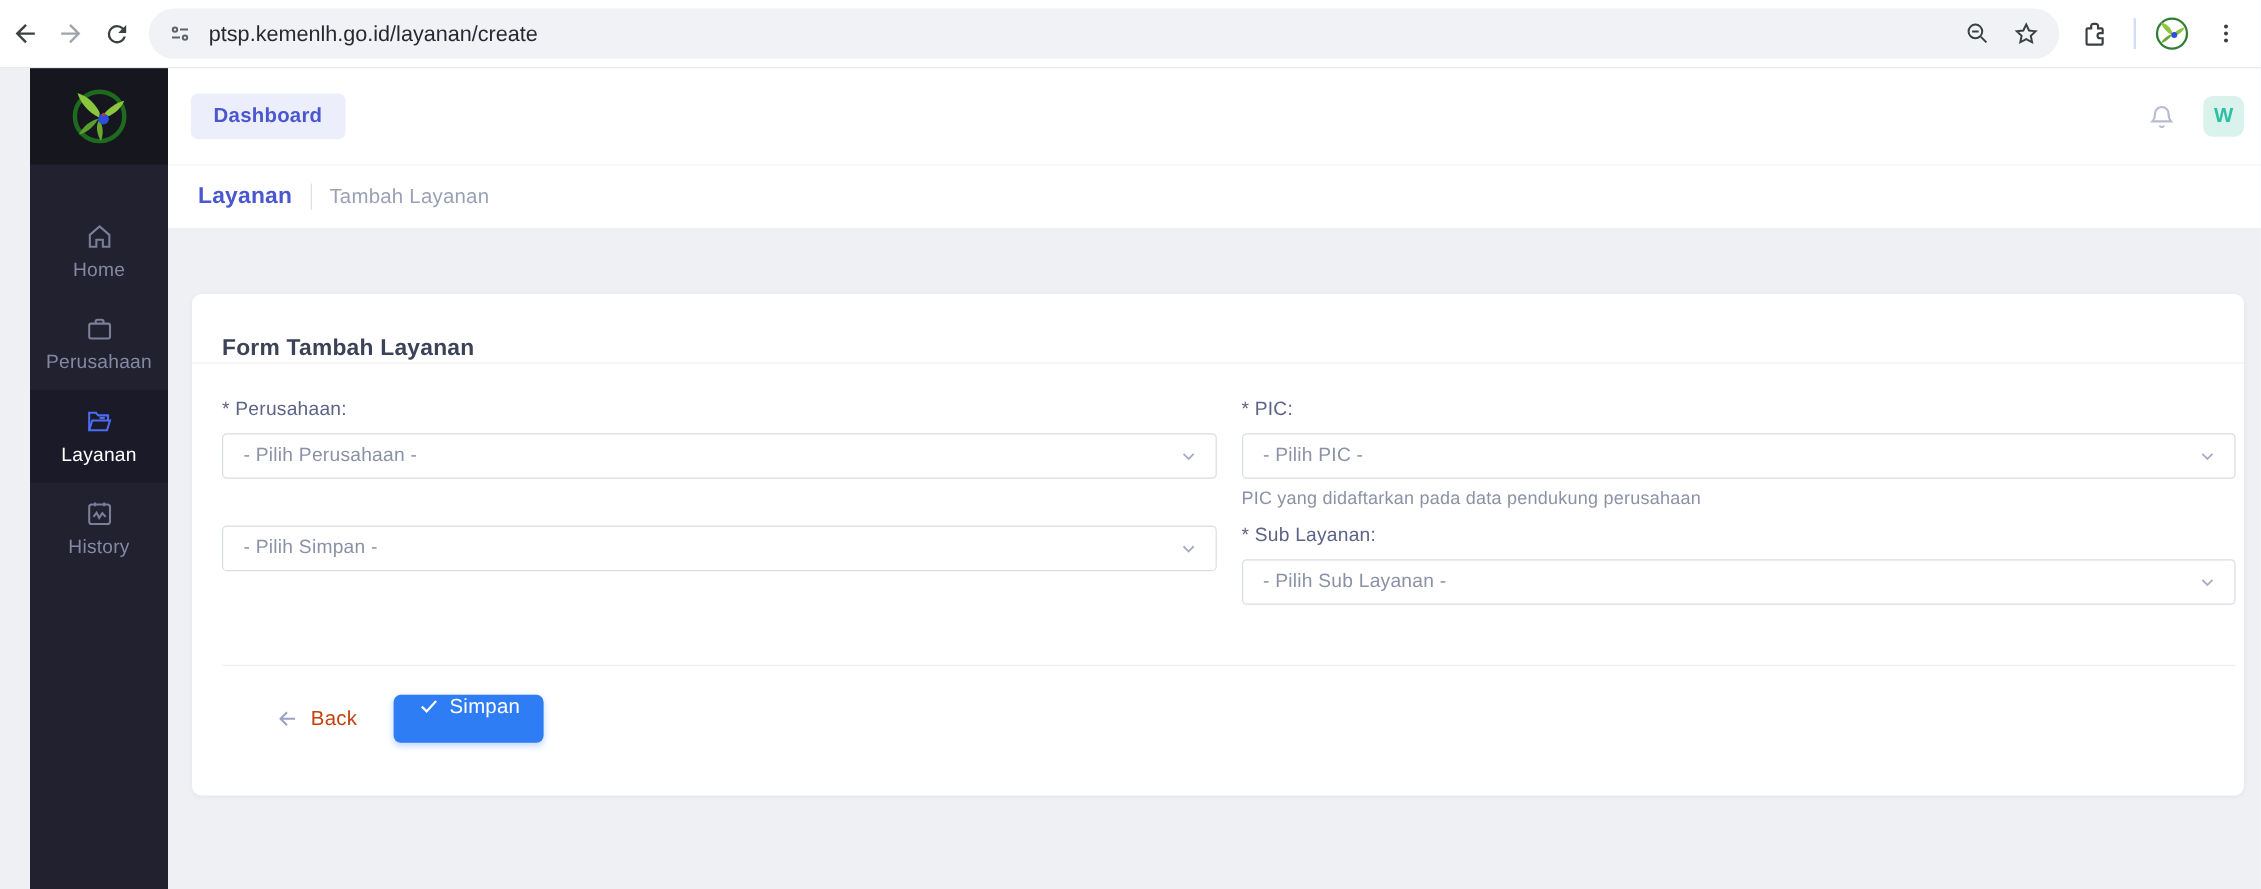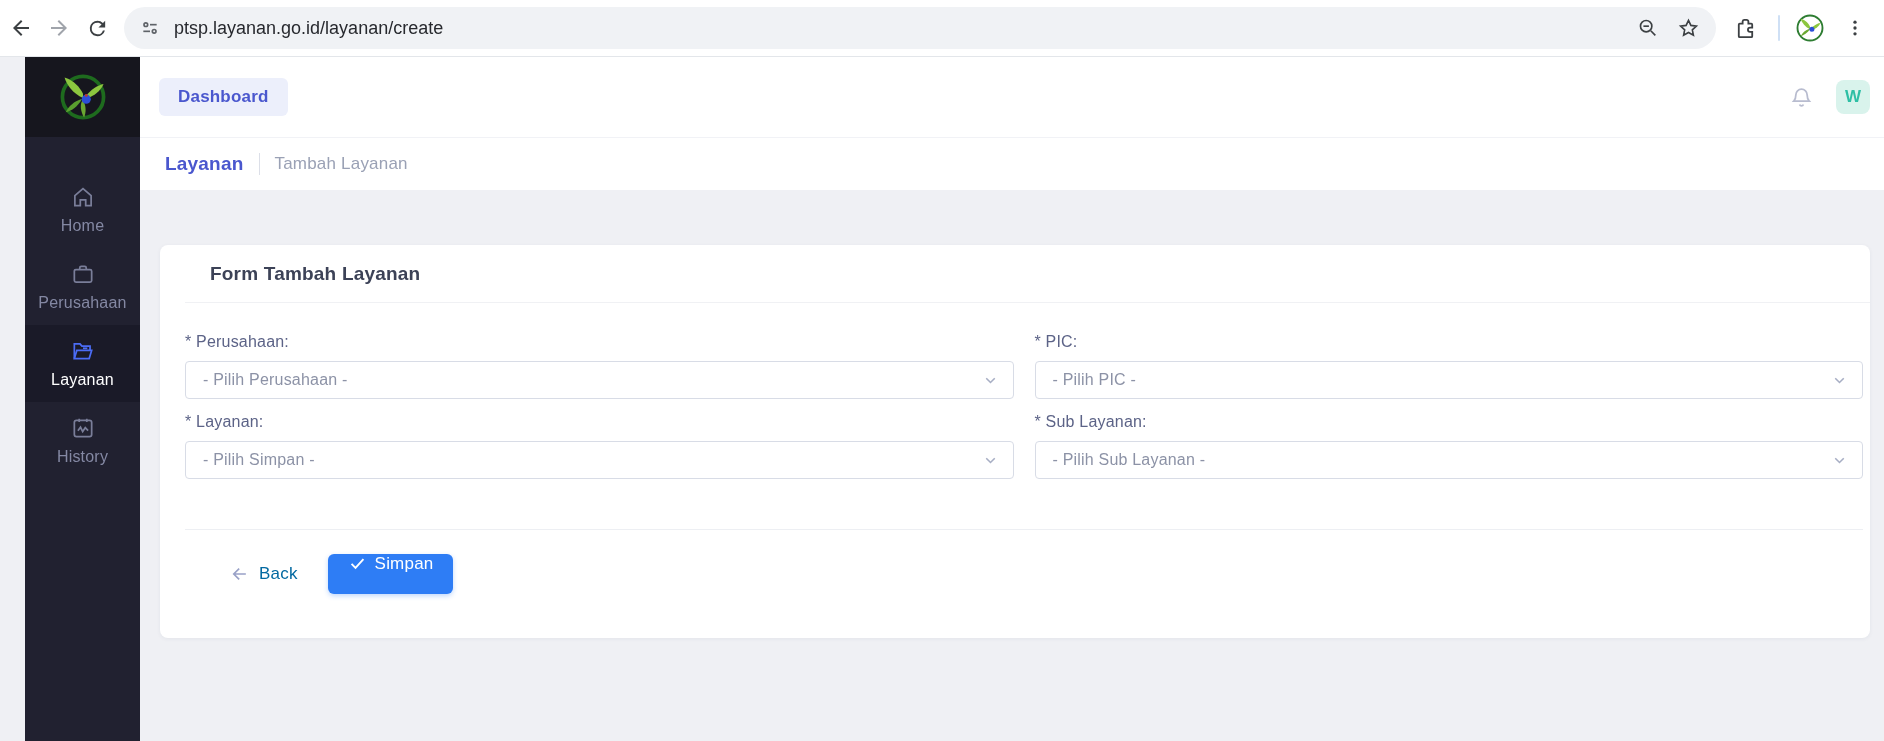--- a/index.html
+++ b/index.html
@@ -46,38 +46,38 @@
                  font-weight:bold; font-size:17px; display:flex; align-items:center;
                  justify-content:center; cursor:pointer; }
 
   .crumbbar { height:52px; background:#ffffff; display:flex; align-items:center; padding:0 25px; }
   .crumb-section { color:#4a57ce; font-size:19px; font-weight:bold; letter-spacing:.2px; cursor:pointer; }
   .crumb-sep { width:1px; height:22px; background:#dcdfe8; margin:0 15px; }
   .crumb-current { color:#9aa1b5; font-size:17px; letter-spacing:.2px; }
 
   .page { flex:1; background:#eff0f4; padding:55px 14px 0 20px; }
   .card { background:#ffffff; border-radius:8px; box-shadow:0 1px 4px rgba(40,50,80,.06); }
-  .card-header { height:58px; display:flex; align-items:center; padding:0 25px;
-                 border-bottom:1px solid #f0f1f4;margin-left:25px; }
+  .card-header { height:58px; display:flex; align-items:flex-end; padding:0 25px;
+                 border-bottom:1px solid #f0f1f4; }
   .card-title { font-size:19px; font-weight:bold; color:#3c4257; letter-spacing:.2px; }
   .card-body { padding:30px 7px 44px 25px; }
 
   .grid { display:grid; grid-template-columns:1fr 1fr; column-gap:21px; row-gap:14px; }
   .field .flabel { display:block; font-size:16px; color:#5c6387; letter-spacing:.2px;
                    margin-bottom:10px; }
   .select { position:relative; height:38px; border:1px solid #d8dce6; border-radius:4px;
             background:#fff; display:flex; align-items:center; padding:0 40px 0 17px;
             cursor:pointer; }
   .select .ph { font-size:16px; color:#8c92a6; letter-spacing:.2px; white-space:nowrap; }
   .select .chev { position:absolute; right:14px; top:50%; transform:translateY(-50%); }
   .helper { margin-top:8px; font-size:15px; color:#8c92a6; letter-spacing:.2px; }
 
   .hdivider { border:none; border-top:1px solid #edeff3; margin-top:50px; }
   .actions { display:flex; align-items:center; margin-top:24px; }
-  .back-link { display:flex; align-items:flex-end; gap:9px; color:#0369a1; font-size:17px;
+  .back-link { display:flex; align-items:flex-end; gap:9px; color:#c2410c; font-size:17px;
                letter-spacing:.2px; cursor:pointer; margin-left:45px; text-decoration:none; }
   .btn-simpan { display:flex; align-items:flex-start; gap:8px; background:#2e7df5; color:#ffffff;
                 border:none; border-radius:6px; height:40px; padding:0 20px; font-size:17px;
                 font-family:Liberation Sans, sans-serif; letter-spacing:.2px; cursor:pointer; margin-left:30px;
                 box-shadow:0 2px 5px rgba(46,125,245,.3); }
 </style>
 </head>
 <body>
 
 <div class="chrome">
@@ -97,21 +97,21 @@
       </svg>
   </div>
 
   <div class="omnibox">
     <svg width="20" height="20" viewBox="0 0 24 24" fill="none" stroke="#5f6368" stroke-width="2">
       <circle cx="7" cy="8" r="2.2"></circle>
         <line x1="12" y1="8" x2="20" y2="8"></line>
       <line x1="4" y1="16" x2="12" y2="16"></line>
         <circle cx="17" cy="16" r="2.2"></circle>
     </svg>
-    <span class="url">ptsp.layanan.go.id/layanan/create</span>
+    <span class="url">ptsp.kemenlh.go.id/layanan/create</span>
     <div class="omni-right">
       <svg width="22" height="22" viewBox="0 0 24 24" fill="none" stroke="#3c4043" stroke-width="1.8">
         <circle cx="10" cy="10" r="6.2"></circle>
           <line x1="7" y1="10" x2="13" y2="10"></line>
           <line x1="15" y1="15" x2="20" y2="20"></line>
       </svg>
       <svg width="23" height="23" viewBox="0 0 24 24" fill="none" stroke="#3c4043" stroke-width="1.7">
         <path d="M12 3.6l2.5 5.2 5.7.7-4.2 3.9 1.1 5.6L12 16.2 6.9 19l1.1-5.6-4.2-3.9 5.7-.7z"></path>
       </svg>
     </div>
@@ -224,23 +224,23 @@
               </div>
             </div>
             <div class="field">
               <span class="flabel">* PIC:</span>
               <div class="select" role="combobox">
                 <span class="ph">- Pilih PIC -</span>
                 <svg class="chev" width="17" height="17" viewBox="0 0 24 24" fill="none" stroke="#a7aec4" stroke-width="2.2">
                     <path d="M6 9.5l6 6 6-6"></path>
                   </svg>
               </div>
-            </div>
-            <div class="field">
-              <span class="flabel">* Layanan:</span>
+              <div class="helper">PIC yang didaftarkan pada data pendukung perusahaan</div>
+            </div>
+            <div class="field">
               <div class="select" role="combobox">
                 <span class="ph">- Pilih Simpan -</span>
                 <svg class="chev" width="17" height="17" viewBox="0 0 24 24" fill="none" stroke="#a7aec4" stroke-width="2.2">
                     <path d="M6 9.5l6 6 6-6"></path>
                   </svg>
               </div>
             </div>
             <div class="field">
               <span class="flabel">* Sub Layanan:</span>
               <div class="select" role="combobox">

